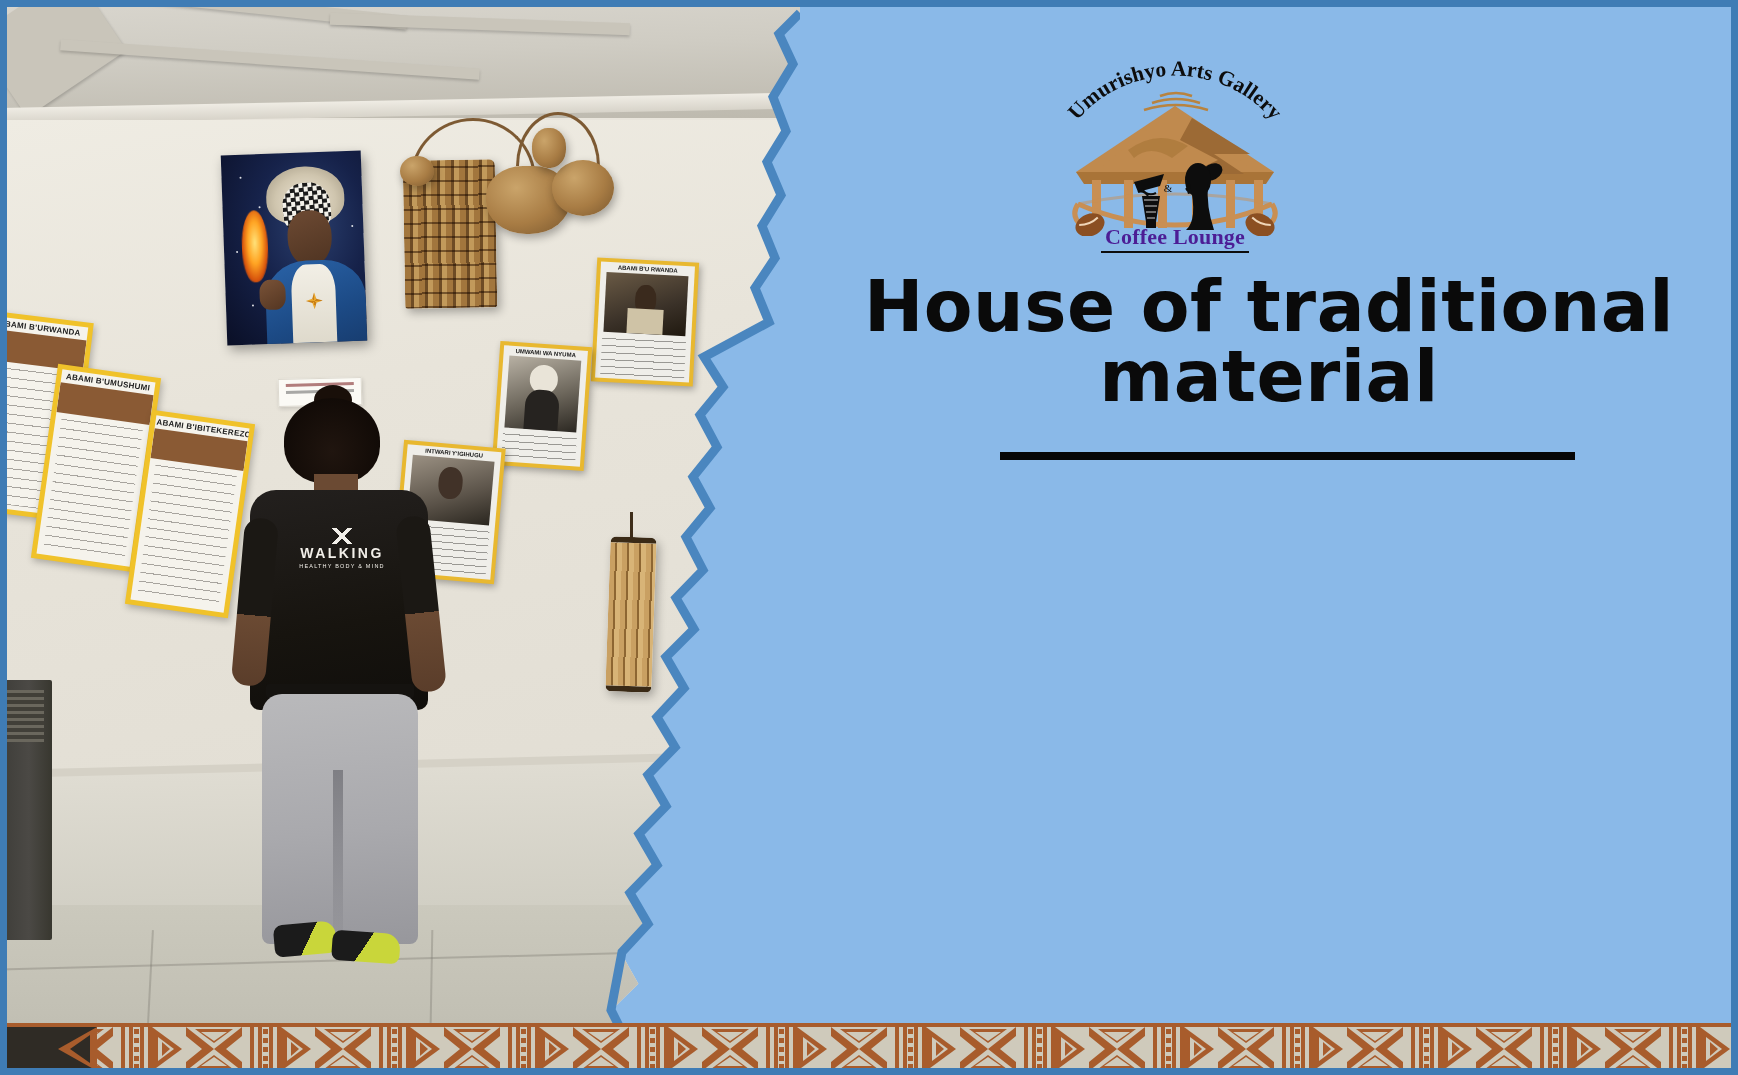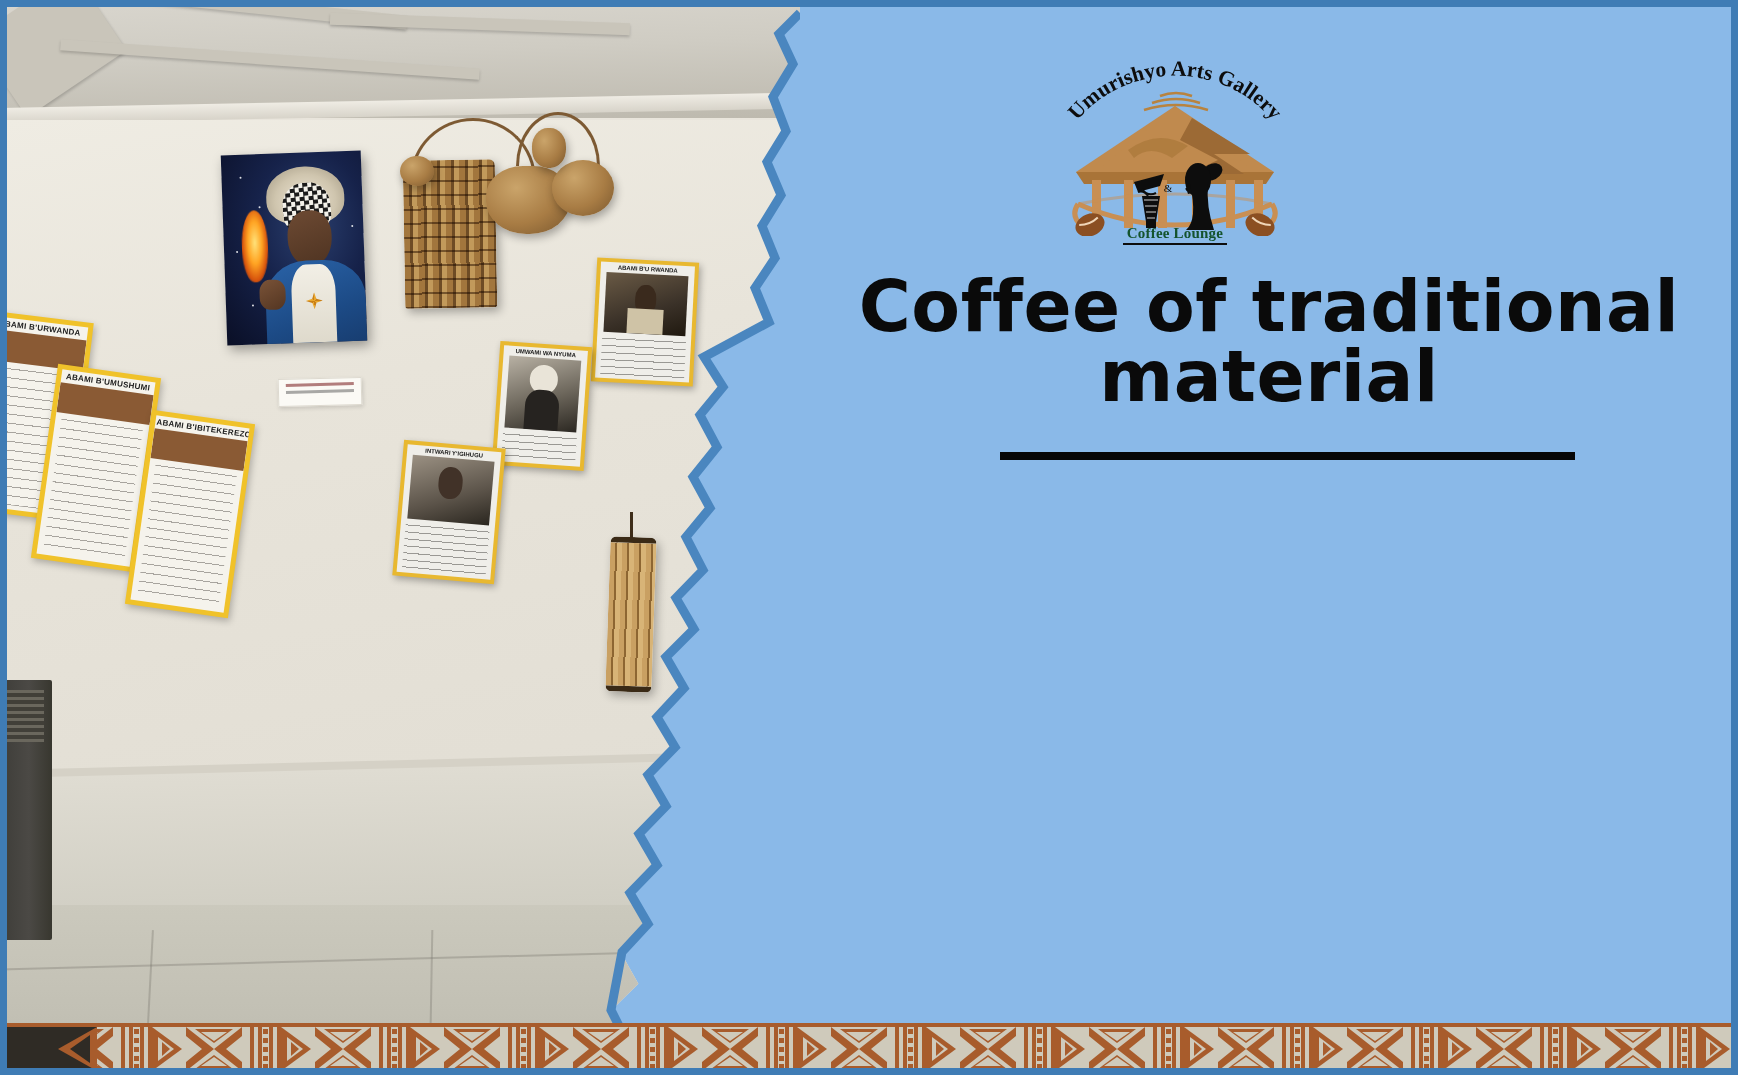--- a/index.html
+++ b/index.html
@@ -284,21 +284,21 @@
 
   
   .logo { position:absolute; left:250px; top:38px; width:250px; height:210px; }
   .logo-arc { position:absolute; left:0; top:0; width:250px; height:120px; }
   .hut { position:absolute; left:18px; top:50px; width:214px; height:148px; }
   .logo-bottom {
     position:absolute; left:0; top:186px; width:250px; text-align:center;
   }
   .logo-bottom .cl {
     font-family:"Liberation Serif", serif; font-weight:bold;
-    font-size:15px; color:#14532d; letter-spacing:.2px;
+    font-size:22px; color:#4c1d95; letter-spacing:.2px;
     border-bottom:2.5px solid #0d0d0d; display:inline-block; padding:0 4px 1px;
   }
 
   .title {
     position:absolute; left:-20px; top:272px; width:978px;
     text-align:center;
     font-family:"DejaVu Sans", sans-serif;
     font-weight:bold; font-size:71px; line-height:.99;
     color:#0a0a0a; letter-spacing:.5px;
   }
@@ -446,20 +446,38 @@
 
       <div class="hang-strap" style="left:516px;top:112px;width:84px;height:54px;"></div>
       <div class="gourd" style="left:486px;top:166px;width:84px;height:68px;
                   border-radius:44% 44% 48% 48%;"></div>
       <div class="gourd" style="left:552px;top:160px;width:62px;height:56px;border-radius:50%;"></div>
       <div class="gourd" style="left:532px;top:128px;width:34px;height:40px;border-radius:46%;"></div>
 
       <div class="tube-cord"></div>
       <div class="tube-drum"></div>
 
+      <div class="person">
+        <div class="prs-bun"></div>
+        <div class="prs-hair"></div>
+        <div class="prs-neck"></div>
+        <div class="prs-shirt"></div>
+        <div class="prs-arm-l"></div>
+        <div class="prs-arm-r"></div>
+        <div class="prs-logo">
+          <div class="mark"></div>
+          <div class="w1">WALKING</div>
+          <div class="w2">HEALTHY BODY &amp; MIND</div>
+        </div>
+        <div class="prs-belt"></div>
+        <div class="prs-pants"></div>
+        <div class="prs-gap"></div>
+        <div class="prs-shoe-l"></div>
+        <div class="prs-shoe-r"></div>
+      </div>
 
     </div>
   </div>
 
   <svg class="tear-stroke" viewBox="0 0 800 1075" preserveAspectRatio="none">
     <polyline fill="none" stroke="#4a86bf" stroke-width="9" stroke-linejoin="miter" points="800,13 779,34 793,64 773,97 786,131 767,162 781,195 762,226 775,258 755,288 769,322
               704,357 723,387 700,415 717,447 693,477 710,508 686,537 703,570 676,598 694,629 666,657
               684,688 657,717 675,747 648,775 666,806 639,834 657,865 630,893 648,924 622,952 611,1010
               629,1046 620,1075"></polyline>
   </svg>
@@ -532,21 +550,21 @@
         <path d="M122 96 Q130 132 118 142 L146 142 Q138 118 140 96 Z" fill="#0d0d0d"></path>
         <rect x="126" y="138" width="16" height="4" fill="#0d0d0d"></rect>
       </svg>
 
       <div class="logo-bottom">
         <span class="cl">Coffee Lounge</span>
       </div>
     </div>
 
     <div class="title">
-      <span>Coffee of traditional</span>
+      <span>House of traditional</span>
       <span class="ln2">material</span>
     </div>
     <div class="title-rule"></div>
 
 
   </div>
 
   <div class="pattern-band">
     <svg width="1738" height="52" viewBox="0 0 1738 52" preserveAspectRatio="none">
       <defs>

